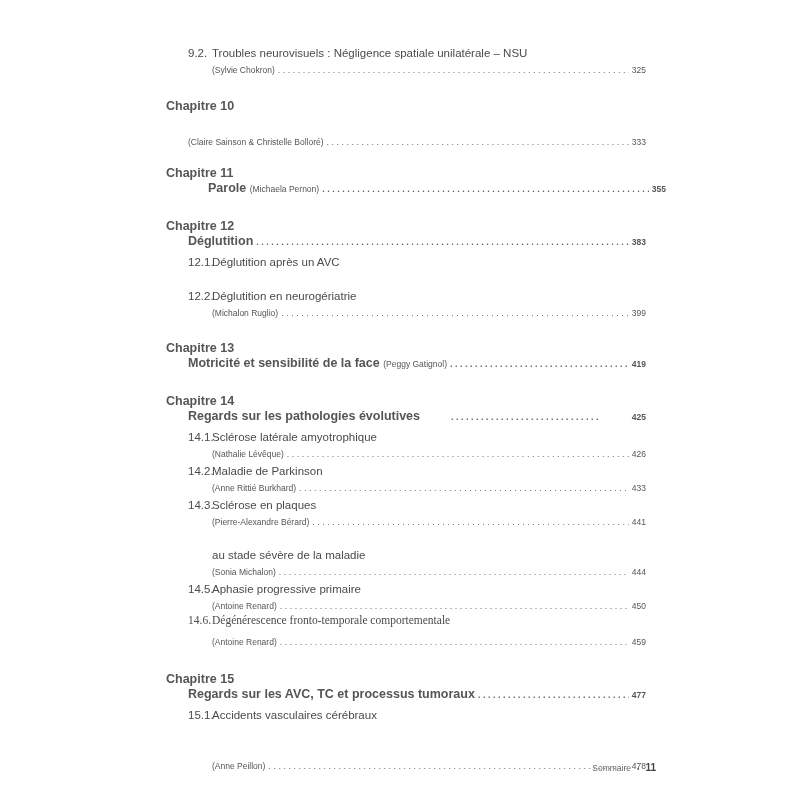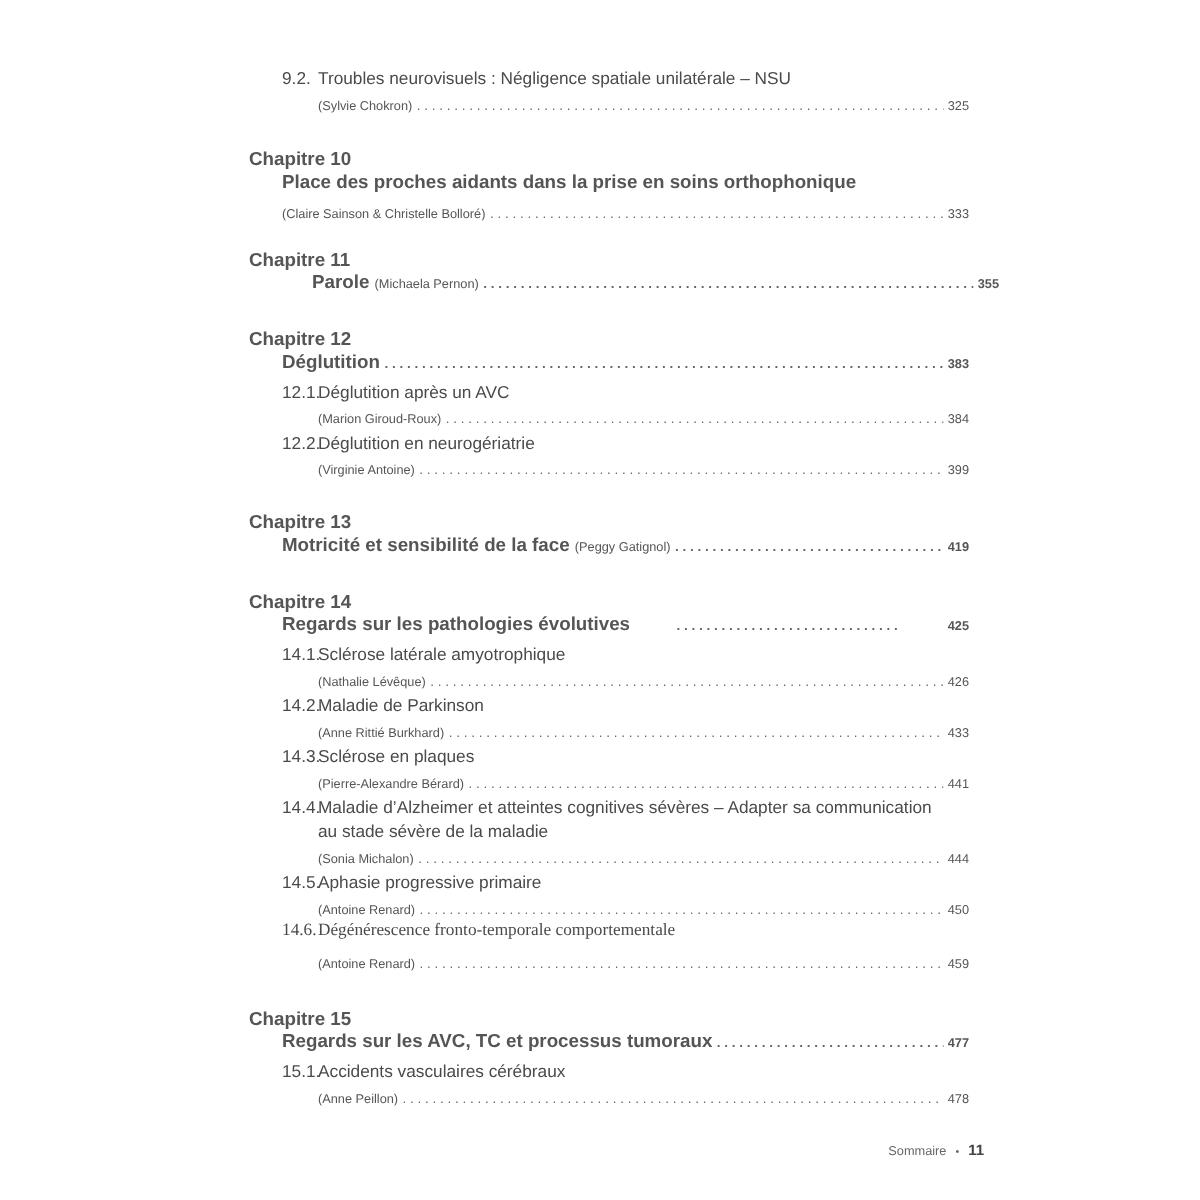--- a/index.html
+++ b/index.html
@@ -31,21 +31,20 @@
   <div class="section-title" style="top:47px;">
     <span class="num">9.2.</span><span>Troubles neurovisuels : Négligence spatiale unilatérale – NSU</span>
   </div>
   <div class="line author-line" style="top:65px;">
     <span class="txt">(Sylvie Chokron)</span>
       <span class="dots"></span>
       <span class="pg">325</span>
   </div>
 
   <div class="chap-label" style="top:99px;">Chapitre 10</div>
-  <div class="title-only-line" style="top:114px;">Place des proches aidants dans la prise en soins orthophonique</div>
   <div class="line author-line" style="top:137px; left:188px; width:458px;">
     <span class="txt">(Claire Sainson &amp; Christelle Bolloré)</span>
       <span class="dots"></span>
       <span class="pg">333</span>
   </div>
 
   <div class="chap-label" style="top:166px;">Chapitre 11</div>
   <div class="line chap-title" style="top:181px;padding-left:20px;">
     <span class="txt"><span>Parole</span> <span class="auth">(Michaela Pernon)</span></span>
       <span class="dots"></span>
@@ -54,30 +53,25 @@
 
   <div class="chap-label" style="top:219px;">Chapitre 12</div>
   <div class="line chap-title" style="top:234px;">
     <span class="txt">Déglutition</span>
       <span class="dots"></span>
       <span class="pg">383</span>
   </div>
   <div class="section-title" style="top:256px;">
     <span class="num">12.1.</span><span>Déglutition après un AVC</span>
   </div>
-  <div class="line author-line" style="top:274px;">
-    <span class="txt">(Marion Giroud-Roux)</span>
-      <span class="dots"></span>
-      <span class="pg">384</span>
-  </div>
   <div class="section-title" style="top:290px;">
     <span class="num">12.2.</span><span>Déglutition en neurogériatrie</span>
   </div>
   <div class="line author-line" style="top:308px;">
-    <span class="txt">(Virginie Antoine)</span>
+    <span class="txt">(Michalon Ruglio)</span>
       <span class="dots"></span>
       <span class="pg">399</span>
   </div>
 
   <div class="chap-label" style="top:341px;">Chapitre 13</div>
   <div class="line chap-title" style="top:356px;justify-content:space-between;">
     <span class="txt"><span>Motricité et sensibilité de la face</span> <span class="auth">(Peggy Gatignol)</span></span>
       <span class="dots"></span>
       <span class="pg">419</span>
   </div>
@@ -109,23 +103,20 @@
 
   <div class="section-title" style="top:499px;">
     <span class="num">14.3.</span><span>Sclérose en plaques</span>
   </div>
   <div class="line author-line" style="top:517px;justify-content:flex-end;">
     <span class="txt">(Pierre-Alexandre Bérard)</span>
       <span class="dots"></span>
       <span class="pg">441</span>
   </div>
 
-  <div class="section-title" style="top:533px;">
-    <span class="num">14.4.</span><span>Maladie d’Alzheimer et atteintes cognitives sévères – Adapter sa communication</span>
-  </div>
   <div class="section-title" style="top:549px; left:212px;">au stade sévère de la maladie</div>
   <div class="line author-line" style="top:567px;">
     <span class="txt">(Sonia Michalon)</span>
       <span class="dots"></span>
       <span class="pg">444</span>
   </div>
 
   <div class="section-title" style="top:583px;">
     <span class="num">14.5.</span><span>Aphasie progressive primaire</span>
   </div>
@@ -146,21 +137,21 @@
 
   <div class="chap-label" style="top:672px;">Chapitre 15</div>
   <div class="line chap-title" style="top:687px;">
     <span class="txt">Regards sur les AVC, TC et processus tumoraux</span>
       <span class="dots"></span>
       <span class="pg">477</span>
   </div>
   <div class="section-title" style="top:709px;">
     <span class="num">15.1.</span><span>Accidents vasculaires cérébraux</span>
   </div>
-  <div class="line author-line" style="top:727px;">
+  <div class="line author-line" style="top:761px;">
     <span class="txt">(Anne Peillon)</span>
       <span class="dots"></span>
       <span class="pg">478</span>
   </div>
 
   <div class="footer">
     <span>Sommaire</span><span class="sep">•</span><span class="num">11</span>
   </div>
 </div>
 

